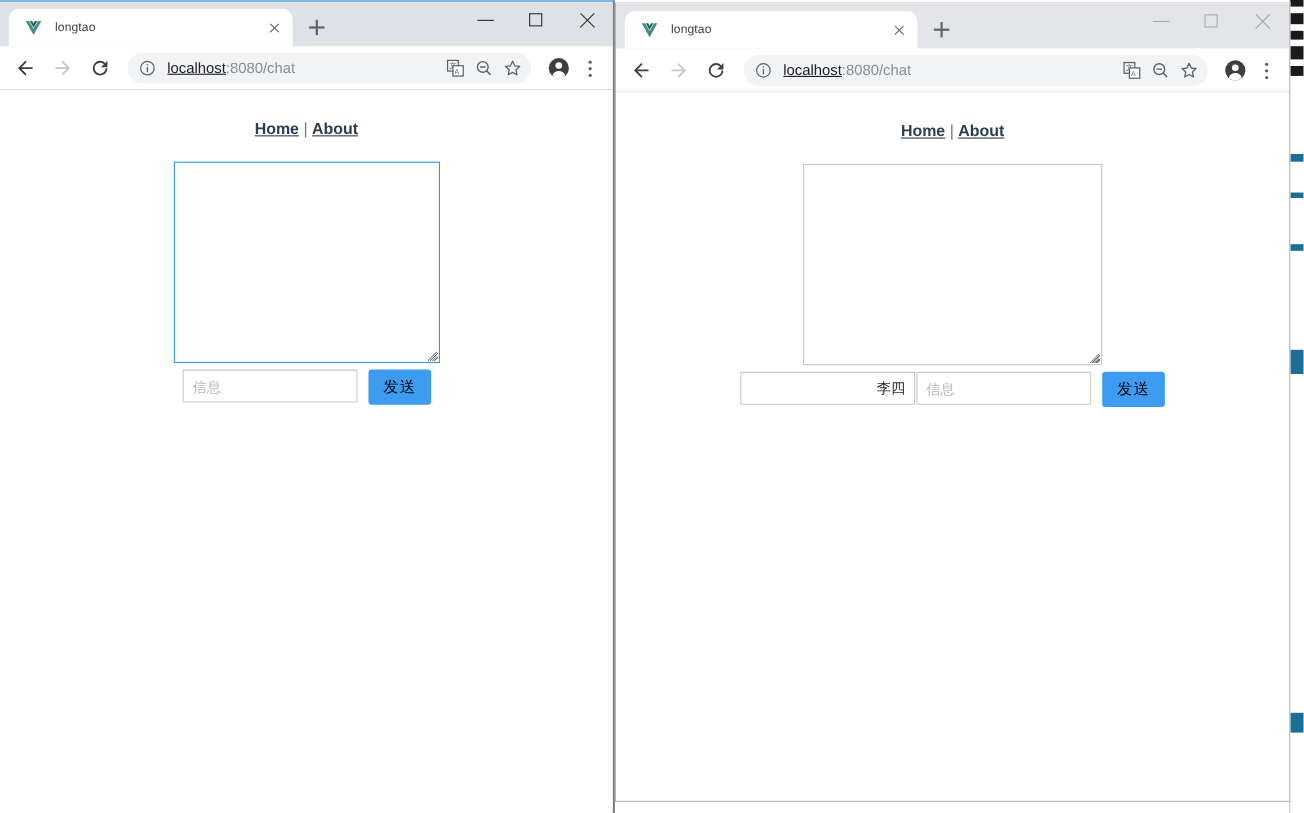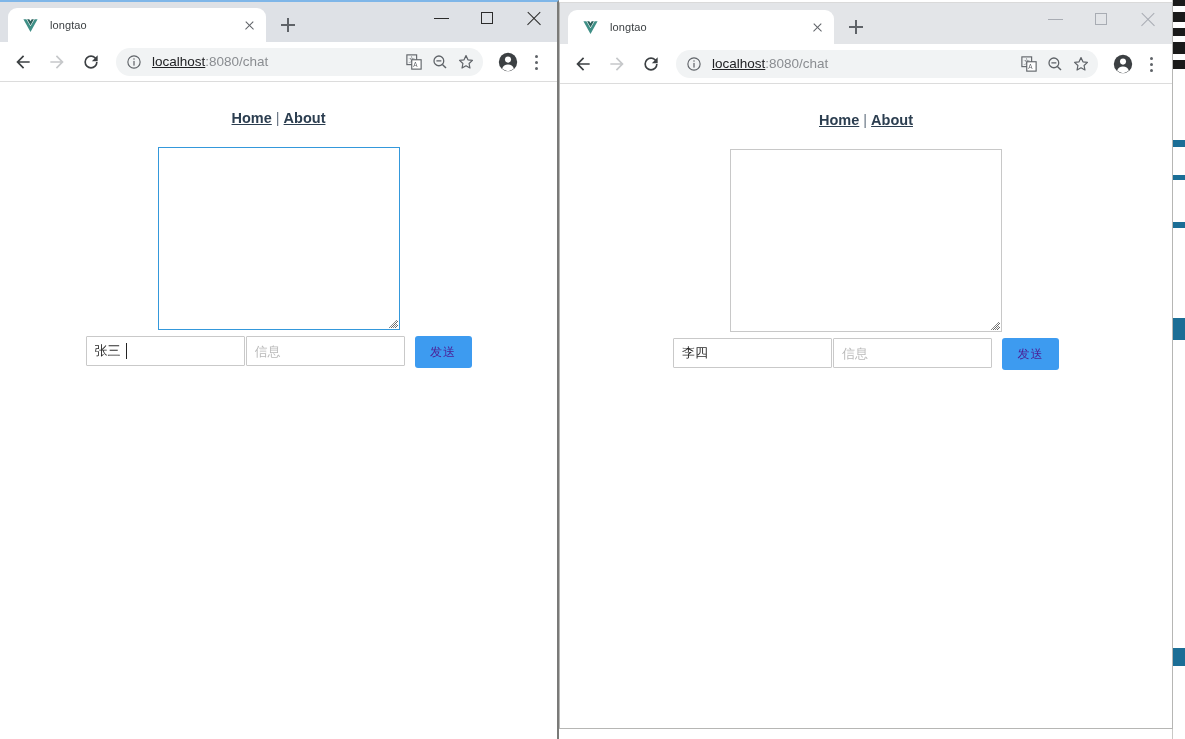--- a/index.html
+++ b/index.html
@@ -321,32 +321,32 @@
     width: 1px;
     height: 16px;
     background: #222;
   }
 
   .sendbtn {
     margin-left: 10px;
     height: 32px;
     width: 57px;
     background: #3d9bf0;
-    color: #4c1d95;
+    color: #000000;
     border: none;
     border-radius: 3px;
     font-family: "Liberation Sans", sans-serif;
-    font-size: 12px;
+    font-size: 14px;
     cursor: pointer;
     letter-spacing: 1px;
   }
 
   
   .win-right .msgbox { width: 272px; height: 183px; margin-top: 21px; }
-  .win-right .fld-name { width: 159px; }
+  .win-right .fld-name { width: 159px; text-align: right; }
   .win-right .fld-msg  { width: 159px; }
 </style>
 </head>
 <body>
 
 <div class="desktop">
   <div class="bg-strip-mid">
     <div class="flk" style="top:448px;height:12px;"></div>
     <div class="flk" style="top:655px;height:10px;"></div>
     <div class="flk" style="top:150px;height:22px;background:#2b2b2b;"></div>
@@ -455,24 +455,20 @@
     <div class="chat-area">
       <div style="position:relative;width:242px;margin:0 auto;">
         <textarea class="msgbox" style=""></textarea>
         <svg class="resize-grip" viewBox="0 0 11 11">
           <line x1="10" y1="2" x2="2" y2="10" stroke="#888" stroke-width="1"></line>
           <line x1="10" y1="6" x2="6" y2="10" stroke="#888" stroke-width="1"></line>
         </svg>
       </div>
 
       <div class="row">
-        <div style="position:relative;">
-          <input class="fld fld-name" type="text" value="张三" style="">
-          <span class="caret" style="left:40px; top:7px;"></span>
-        </div>
         <input class="fld fld-msg" type="text" placeholder="信息" style="">
         <button class="sendbtn">发送</button>
       </div>
     </div>
   </div>
 </div>
 
 <div class="win win-right">
 
   <div class="tabstrip">

